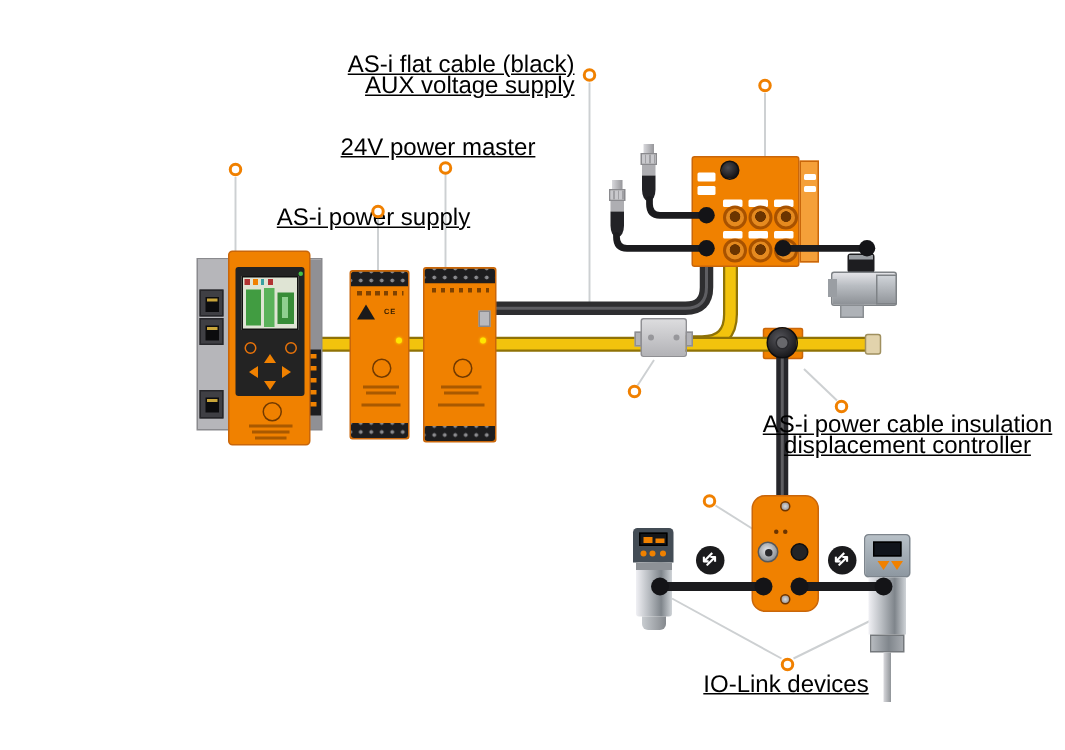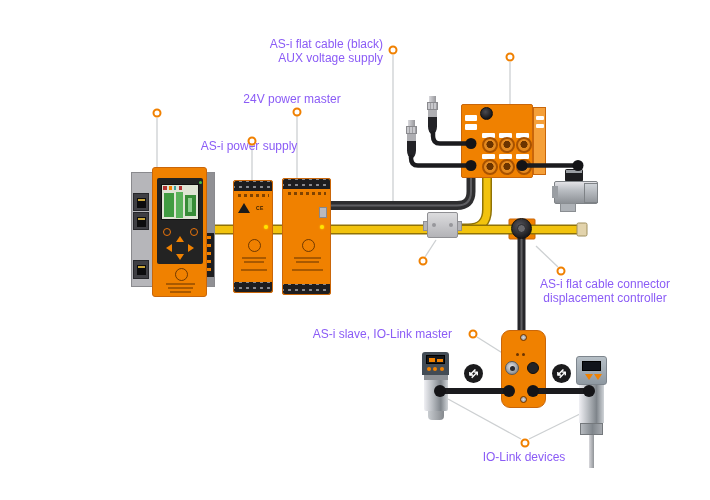--- a/index.html
+++ b/index.html
@@ -2,21 +2,21 @@
 <html><head>
 <meta charset="utf-8">
 <style>
   html,body{margin:0;padding:0;background:#fff;}
   #stage{position:relative;width:710px;height:500px;background:#ffffff;overflow:hidden;
          font-family:"Liberation Sans",sans-serif;}
   .layer{position:absolute;left:0;top:0;pointer-events:none;}
   #under{z-index:1;} #over{z-index:3;}
   .dev,.part{position:absolute;box-sizing:border-box;}
   .dev{z-index:2;}
-  .lbl{position:absolute;z-index:5;font-size:12px;line-height:14px;color:#8b5cf6;white-space:nowrap;}
+  .lbl{position:absolute;z-index:5;font-size:16px;line-height:14px;color:#000000;white-space:nowrap;text-decoration:underline;}
   .lbl.r{text-align:right;} .lbl.c{transform:translateX(-50%);text-align:center;}
   .marker{position:absolute;z-index:6;width:9px;height:9px;box-sizing:border-box;
           border:2.5px solid #F08000;border-radius:50%;background:#fff;transform:translate(-50%,-50%);}
   .orange{background:#F08100;border:1px solid #C9660A;}
   .blkcap{position:absolute;left:0;right:0;height:10px;background:#1D1D1F;
           background-image:radial-gradient(circle,#8a8a8e 1.1px,transparent 1.5px);
           background-size:7px 6px;background-position:3px 3px;}
   .dashrow{position:absolute;height:3px;background:repeating-linear-gradient(90deg,#5A2D00 0 3px,transparent 3px 6px);opacity:.75;}
   .micro{position:absolute;height:2px;background:#6F3800;opacity:.55;}
   .ringlogo{position:absolute;width:11px;height:11px;border:1.2px solid rgba(90,45,0,.85);border-radius:50%;}
@@ -282,23 +282,20 @@
     <div>AS-i power supply</div>
   </div>
   <div class="lbl c" style="left:292px;top:92px;">
     <div>24V power master</div>
   </div>
   <div class="lbl r" style="right:327px;top:37px;">
     <div>AS-i flat cable (black)</div>
     <div>AUX voltage supply</div>
   </div>
   <div class="lbl c" style="left:605px;top:277px;">
-    <div>AS-i flat cable connector</div>
+    <div>AS-i power cable insulation</div>
     <div>displacement controller</div>
-  </div>
-  <div class="lbl r" style="right:258px;top:327px;">
-    <div>AS-i slave, IO-Link master</div>
   </div>
   <div class="lbl c" style="left:524px;top:450px;">
     <div>IO-Link devices</div>
   </div>
 
 </div>
 
 </body></html>

